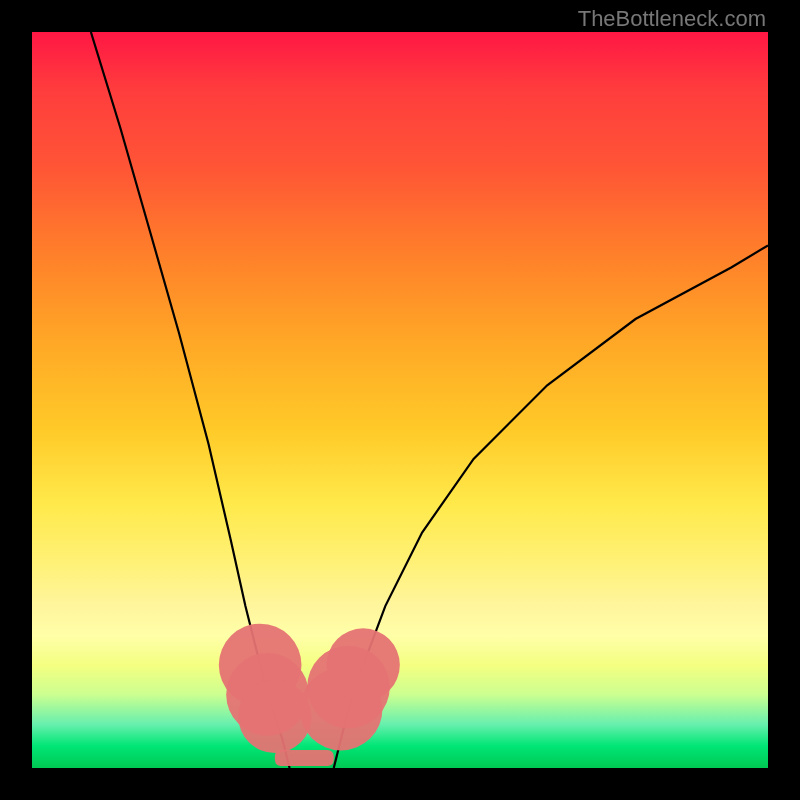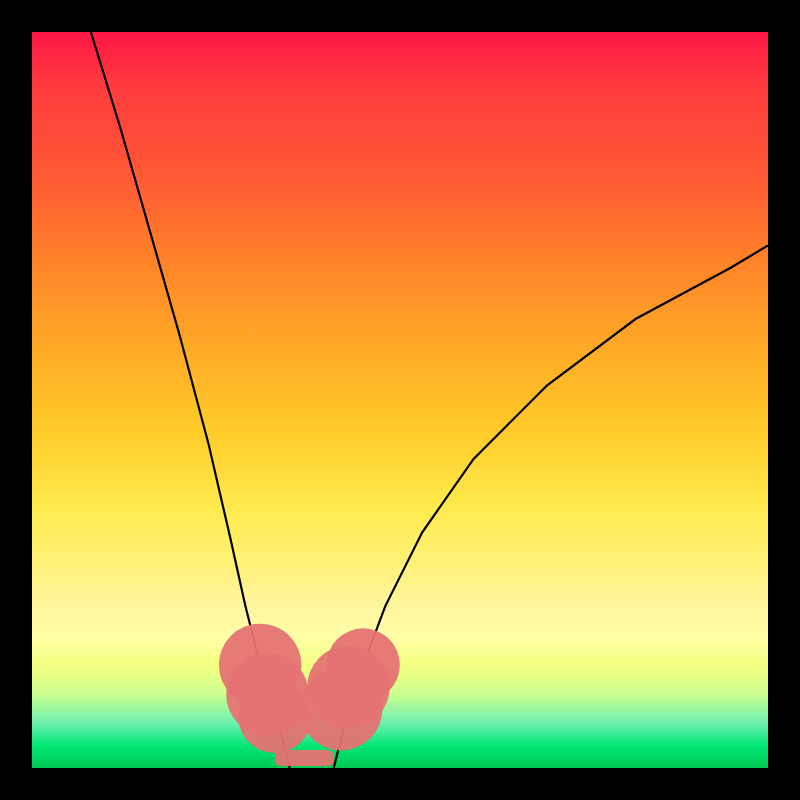--- a/index.html
+++ b/index.html
@@ -74,20 +74,21 @@
   }
   .bottom-band {
     fill: #e57373;
     opacity: 0.95;
   }
 </style>
 </head>
 <body>
 
 <div class="frame">
+  <div class="watermark">TheBottleneck.com</div>
 
   <div class="plot-area">
     <div class="gradient-bg"></div>
 
     <svg class="overlay" viewBox="0 0 736 736" preserveAspectRatio="none">
       <path id="left-curve" class="curve" d="M 58.88 0 L 88.3 95.7 L 117.8 198.7 L 147.2 301.8 L 176.6 412.2 L 198.7 507.8 L 213.4 574.1 L 228.2 633.0 L 235.5 662.4 L 242.9 684.5 L 250.2 706.6 L 257.6 736.0"></path>
       <path id="right-curve" class="curve" d="M 301.76 736 L 309.1 706.6 L 316.5 677.1 L 331.2 633.0 L 353.3 574.1 L 390.1 500.5 L 441.6 426.9 L 515.2 353.3 L 603.5 287.0 L 699.2 235.5 L 736.0 213.4"></path>
       <g id="markers-group">
           <circle cx="228.16" cy="632.96" r="41.327999999999996" class="marker"></circle>
           <circle cx="235.52" cy="662.4" r="41.327999999999996" class="marker"></circle>

